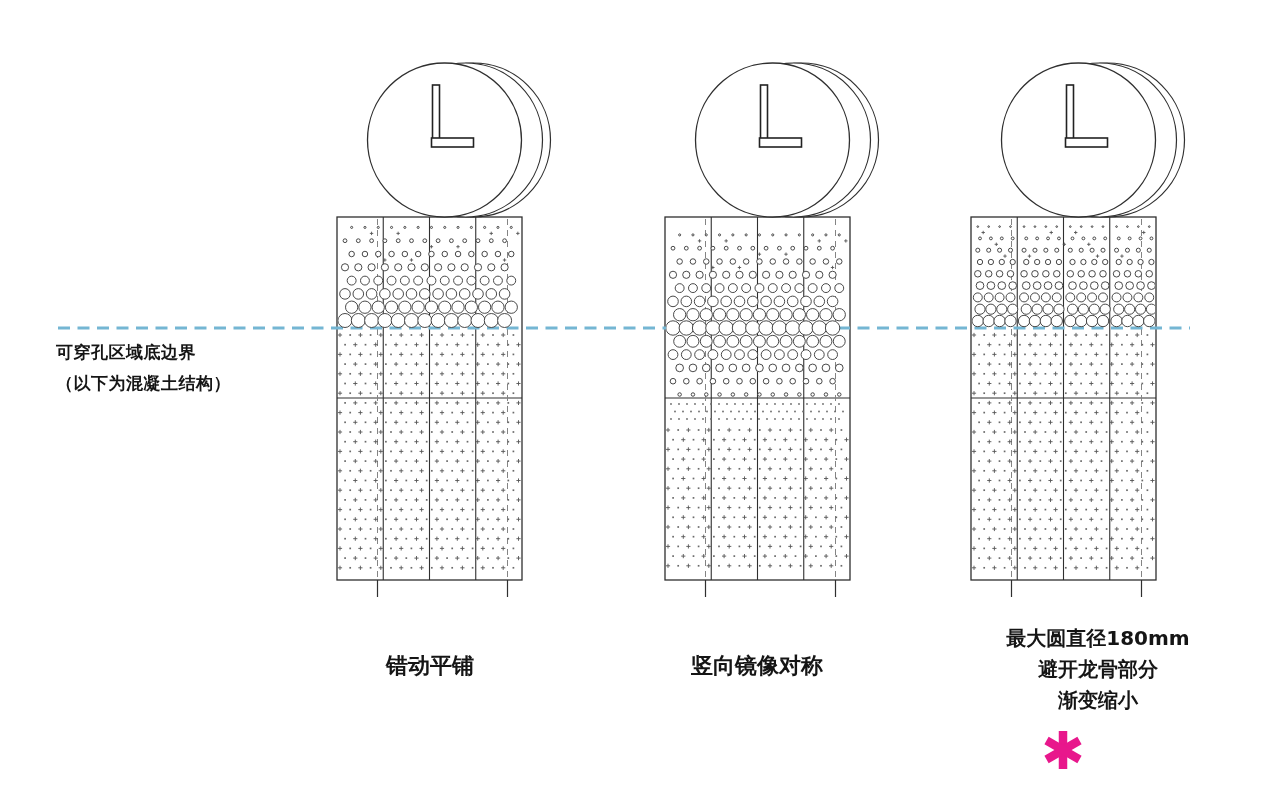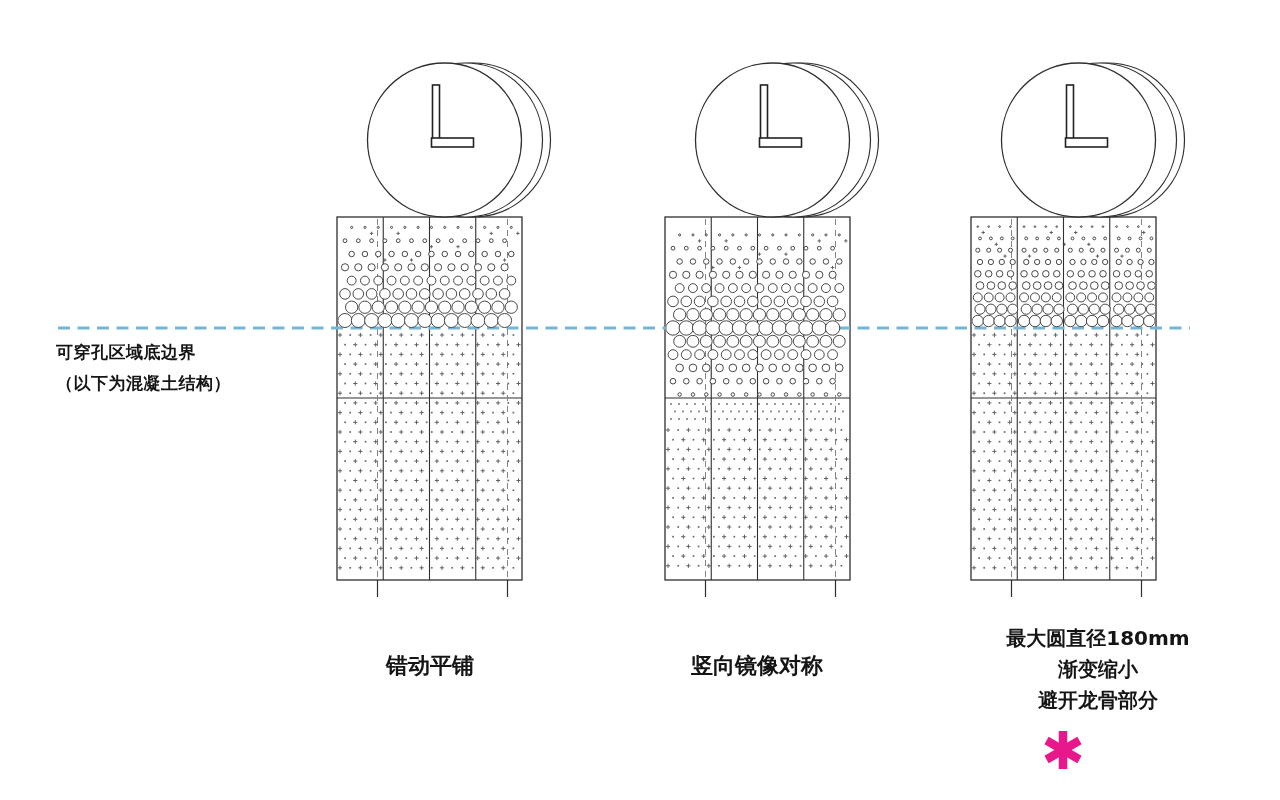--- a/index.html
+++ b/index.html
@@ -1795,22 +1795,22 @@
   <div class="boundary-note">
     <div>可穿孔区域底边界</div>
     <div>（以下为混凝土结构）</div>
   </div>
 
   <div class="col-label" style="left:430px">错动平铺</div>
   <div class="col-label" style="left:757px">竖向镜像对称</div>
 
   <div class="col-label-block" style="left:1066px">
     <div>最大圆直径180mm</div>
+    <div>避开龙骨部分</div>
     <div>渐变缩小</div>
-    <div>避开龙骨部分</div>
   </div>
 
   <div class="asterisk-wrap">
     <svg width="44" height="44" viewBox="0 0 44 44">
       <g id="asterisk-arms">
           <line x1="22" y1="3" x2="22" y2="41" stroke="#E8178C" stroke-width="8.5" transform="rotate(0 22 22)"></line>
           <line x1="22" y1="3" x2="22" y2="41" stroke="#E8178C" stroke-width="8.5" transform="rotate(60 22 22)"></line>
           <line x1="22" y1="3" x2="22" y2="41" stroke="#E8178C" stroke-width="8.5" transform="rotate(120 22 22)"></line>
         </g>
     </svg>

